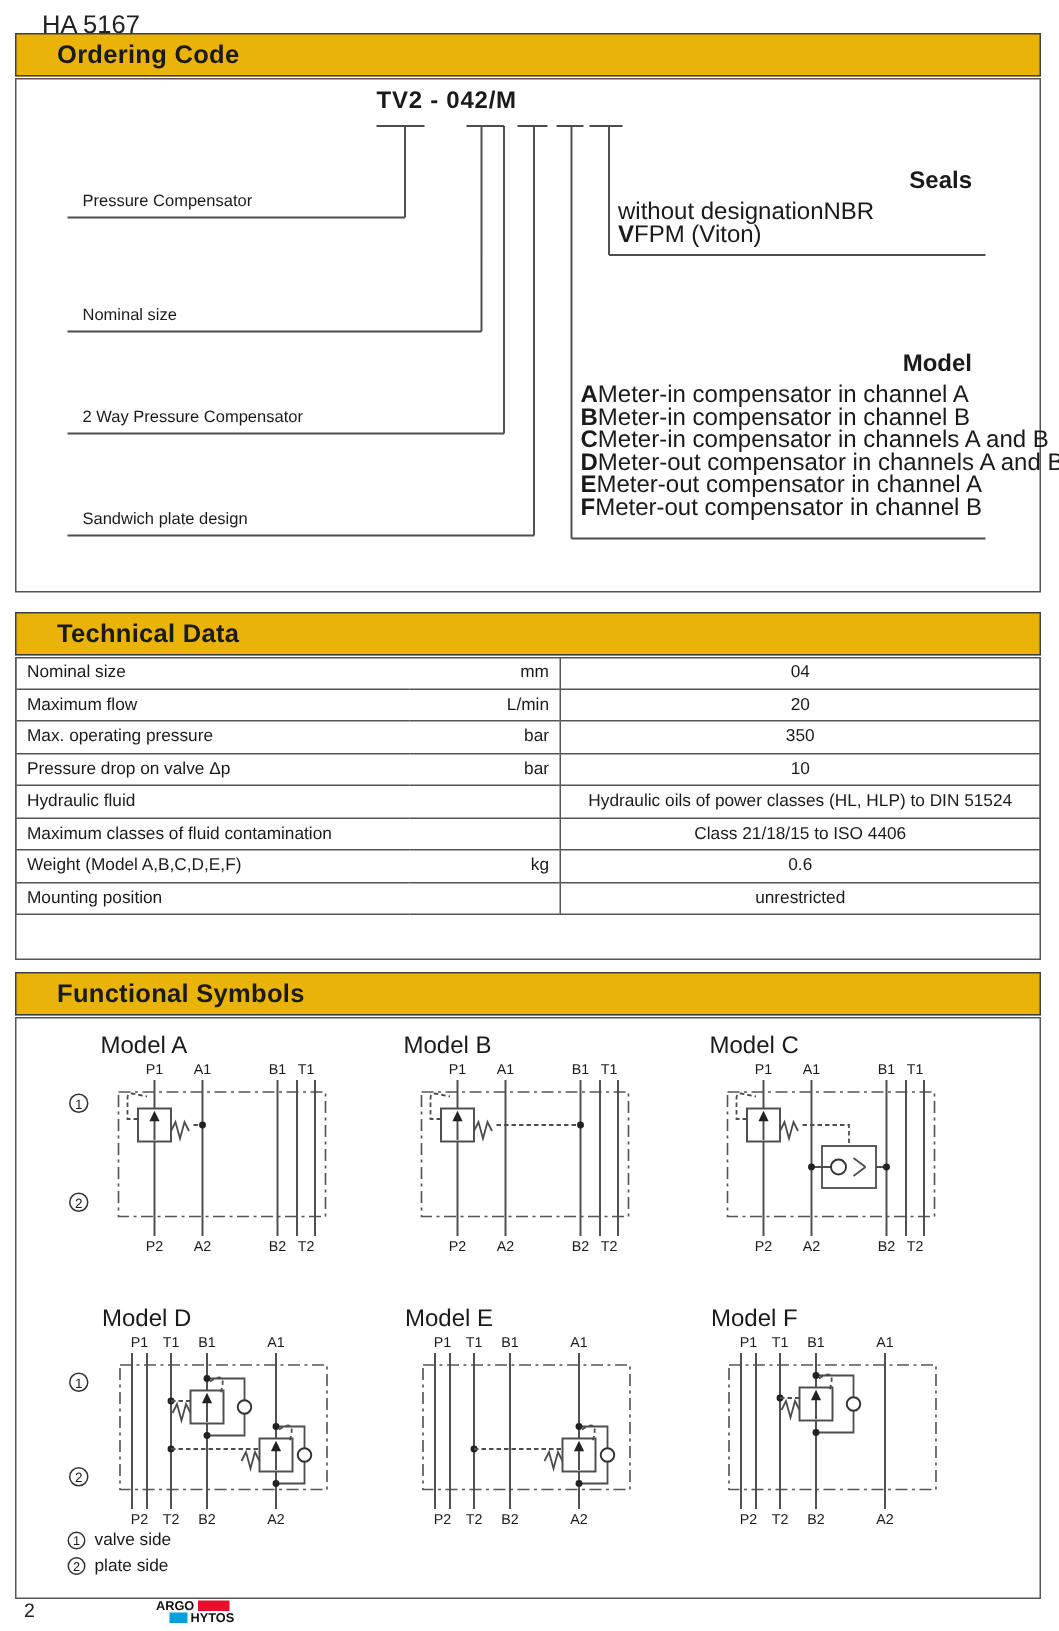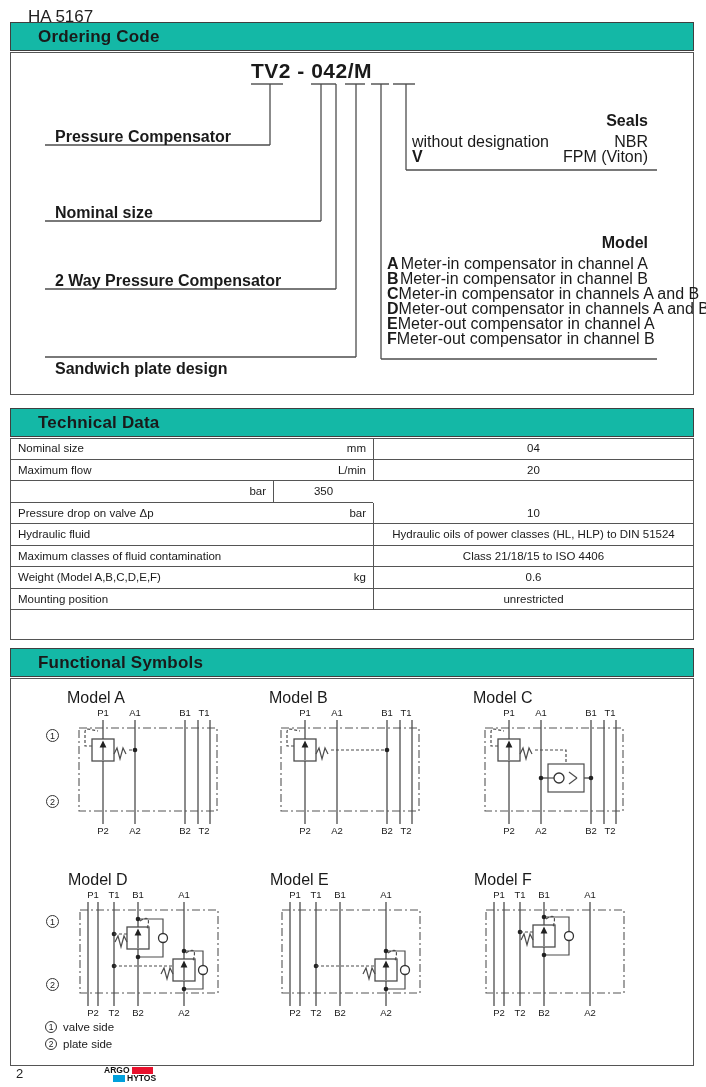--- a/index.html
+++ b/index.html
@@ -1,27 +1,27 @@
 <!DOCTYPE html>
 <html><head>
 <meta charset="utf-8">
 <style>
   html,body{margin:0;padding:0;background:#fff;}
   .page{position:relative;width:706px;height:1087px;background:#fff;
         font-family:"Liberation Sans","DejaVu Sans",sans-serif;color:#1a1a1a;overflow:hidden;}
   .doc-code{position:absolute;left:28px;top:7px;font-size:17px;color:#222;}
   .sec-title{position:absolute;left:10px;width:684px;height:29px;border:1.6px solid #3f3f3f;
-             background:#14b8a6;display:flex;align-items:center;box-sizing:border-box;}
+             background:#eab308;display:flex;align-items:center;box-sizing:border-box;}
   .sec-title span{font-size:17px;font-weight:bold;margin-left:27px;letter-spacing:.2px;}
   .sec-box{position:absolute;left:10px;width:684px;border:1.2px solid #555;box-sizing:border-box;background:#fff;}
-  .order-code{position:absolute;left:251px;top:59px;font-size:21px;font-weight:bold;letter-spacing:.5px;}
-  .olabel{position:absolute;font-size:16px;font-weight:bold;white-space:nowrap;}
+  .order-code{position:absolute;left:251px;top:59px;font-size:16px;font-weight:bold;letter-spacing:.5px;}
+  .olabel{position:absolute;font-size:11px;font-weight:normal;white-space:nowrap;}
   .kv-block{position:absolute;font-size:16px;}
   .kv-head{position:absolute;right:0;font-weight:bold;}
-  .kv-row{position:absolute;left:0;right:0;display:flex;justify-content:space-between;white-space:nowrap;}
+  .kv-row{position:absolute;left:0;right:0;display:flex;justify-content:flex-start;white-space:nowrap;}
   .kv-row .k{text-align:left;}
   .kv-row .v{text-align:right;}
   .kv-row .bold{font-weight:bold;}
   .tech-table{position:absolute;left:10px;top:438px;width:684px;border-left:1.2px solid #555;border-right:1.2px solid #555;box-sizing:border-box;}
   .trow{display:grid;grid-template-columns:262px 100px 1fr;height:21.5px;}
   .tcell{display:flex;align-items:center;font-size:11.5px;border-bottom:1.1px solid #555;box-sizing:border-box;}
   .tcell.lbl{padding-left:7px;}
   .tcell.unit{justify-content:flex-end;padding-right:7px;}
   .tcell.val{justify-content:center;border-left:1.1px solid #555;text-align:center;}
   .model-title{position:absolute;width:170px;text-align:left;font-size:16px;font-weight:normal;}
@@ -65,21 +65,21 @@
       <line x1="35" y1="305" x2="346" y2="305" stroke="#4d4d4d" stroke-width="1.3"></line>
       <line x1="371" y1="32" x2="371" y2="307" stroke="#4d4d4d" stroke-width="1.3"></line>
       <line x1="371" y1="307" x2="647" y2="307" stroke="#4d4d4d" stroke-width="1.3"></line>
       <line x1="396" y1="32" x2="396" y2="118" stroke="#4d4d4d" stroke-width="1.3"></line>
       <line x1="396" y1="118" x2="647" y2="118" stroke="#4d4d4d" stroke-width="1.3"></line>
     </svg>
   <div id="order-left-labels">
       <div class="olabel" style="left: 55px; top: 128px;">Pressure Compensator</div>
       <div class="olabel" style="left: 55px; top: 204px;">Nominal size</div>
       <div class="olabel" style="left: 55px; top: 272px;">2 Way Pressure Compensator</div>
-      <div class="olabel" style="left: 55px; top: 360px; text-align: right;">Sandwich plate design</div>
+      <div class="olabel" style="left: 55px; top: 340px; text-align: right;">Sandwich plate design</div>
     </div>
   <div id="seals-block" class="kv-block" style="left:412px;top:112px;width:236px;height:60px;">
       <div class="kv-head" style="top: 0px;">Seals</div>
       <div class="kv-row" style="top: 21px;">
         <span class="k">without designation</span>
         <span class="v">NBR</span>
       </div>
       <div class="kv-row" style="top: 36px;">
         <span class="k bold">V</span>
         <span class="v">FPM (Viton)</span>
@@ -122,20 +122,21 @@
         <div class="tcell lbl">Nominal size</div>
         <div class="tcell unit">mm</div>
         <div class="tcell val">04</div>
       </div>
       <div class="trow">
         <div class="tcell lbl">Maximum flow</div>
         <div class="tcell unit">L/min</div>
         <div class="tcell val">20</div>
       </div>
       <div class="trow">
+        <div class="tcell lbl">Max. operating pressure</div>
         <div class="tcell unit">bar</div>
         <div class="tcell val">350</div>
       </div>
       <div class="trow">
         <div class="tcell lbl">Pressure drop on valve Δp</div>
         <div class="tcell unit">bar</div>
         <div class="tcell val">10</div>
       </div>
       <div class="trow">
         <div class="tcell lbl">Hydraulic fluid</div>

